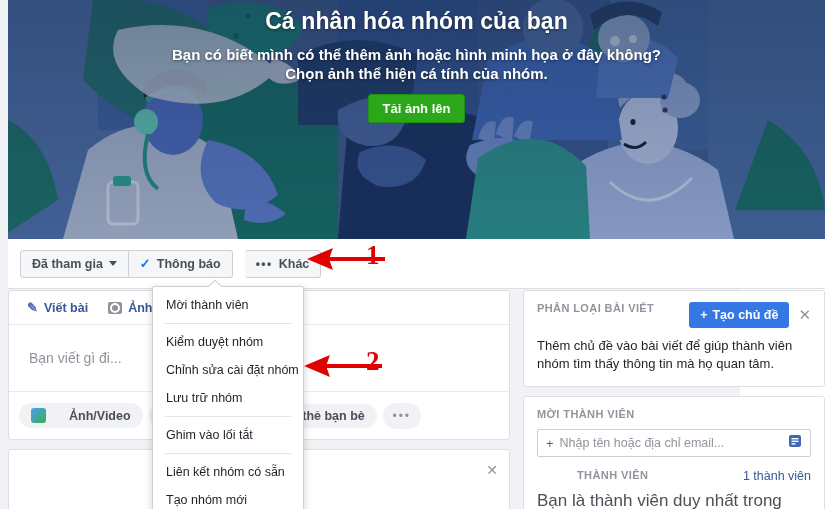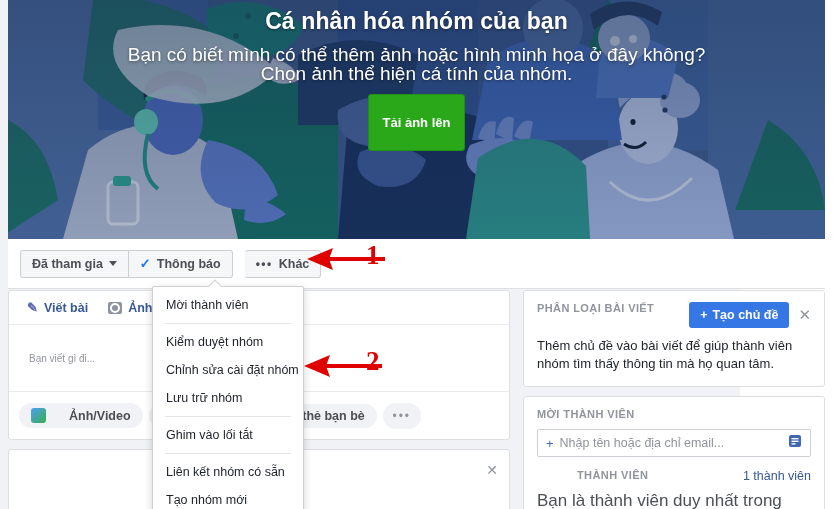--- a/index.html
+++ b/index.html
@@ -26,27 +26,28 @@
   .cover-content {
     position: absolute; left: 0; right: 0; top: 0;
     text-align: center; color: #fff; padding-top: 6px;
   }
   .cover-title {
     font-size: 23px; font-weight: bold; letter-spacing: .1px;
     text-shadow: 0 1px 3px rgba(0,0,0,.45);
     line-height: 30px;
   }
   .cover-sub {
-    font-size: 19px; line-height: 19px; margin-top: 9px;
+    font-size: 15px; line-height: 19px; margin-top: 9px;
     text-shadow: 0 1px 3px rgba(0,0,0,.45);
+    font-weight: bold;
   }
   .cover-buttons { margin-top: 11px; display:flex; justify-content:center; gap: 8px; }
   .btn-upload {
     background:#2aa81a; color:#fff; font-weight:bold; font-size:13px;
-    border:1px solid #1f9113; border-radius:3px; padding:20px 14px;
+    border:1px solid #1f9113; border-radius:3px; padding:6px 14px;
     cursor:pointer; line-height:15px;
   }
   .btn-choose {
     background:#f5f6f7; color:#1d2129; font-weight:bold; font-size:13px;
     border:1px solid #ccd0d5; border-radius:3px; padding:6px 12px;
     cursor:pointer; display:flex; align-items:center; gap:9px; line-height:15px;
   }
   .caret { width:0;height:0;border-left:5px solid transparent;border-right:5px solid transparent;border-top:6px solid #1d2129; }
 
   
@@ -90,21 +91,21 @@
   }
   .cam-ic:after{content:"";position:absolute;width:6px;height:6px;border:2px solid #fff;border-radius:50%;left:2px;top:1px;}
   .ctab-more {
     border:1px solid #bec3c9; border-radius:3px; background:#f0f2f5;
     padding:3px 9px; display:flex; align-items:center; gap:6px;
     font-size:12.5px; font-weight:bold; color:#385898; cursor:pointer;
     margin-left:6px;
   }
   .dots-box { background:#8d949e; border-radius:2px; padding:1px 3px; color:#fff; font-size:9px; letter-spacing:1px; line-height:9px; }
   .composer-body { height:66px; display:flex; align-items:center; padding:0 20px; }
-  .composer-ph { color:#90949c; font-size:10px; }
+  .composer-ph { color:#90949c; font-size:14px; }
   .composer-foot { border-top:1px solid #e9ebee; height:48px; display:flex; align-items:center; padding:0 10px; gap:6px; }
   .pill { display:flex; align-items:center; gap:23px; background:#f0f2f5; border-radius:16px; padding:5px 12px; font-size:12.5px; font-weight:bold; color:#4b4f56; cursor:pointer; }
   .pill-photo-ic { width:15px;height:15px;border-radius:3px;background:linear-gradient(135deg,#4e9ef7,#35b04a); position:relative; }
   .pill-dots { background:#f0f2f5; border-radius:16px; width:38px; height:26px; display:flex; align-items:center; justify-content:center; color:#8d949e; letter-spacing:2px; font-size:12px; cursor:pointer; }
 
   .card2 { margin-top:9px; height:85px; position:relative; }
   .card2-x { position:absolute; right:11px; top:12px; color:#90949c; font-size:14px; cursor:pointer; }
   .card2-avatar { position:absolute; left:50%; transform:translateX(-50%); top:42px; width:46px; height:46px; border-radius:50%; background:#fff; border:3px solid #1877f2; }
   .card2-avatar:after { content:""; position:absolute; left:50%; top:50%; transform:translate(-50%,-50%); width:20px;height:20px;border-radius:50%; background:#1877f2; }
 

